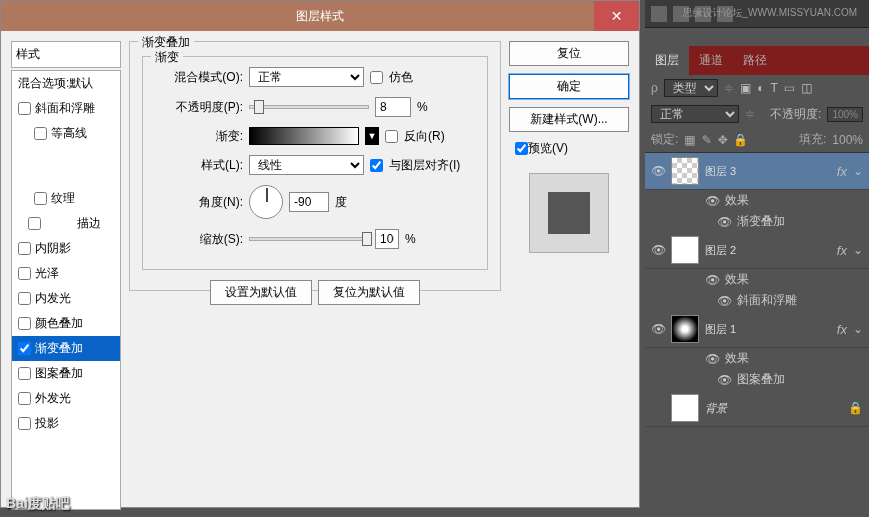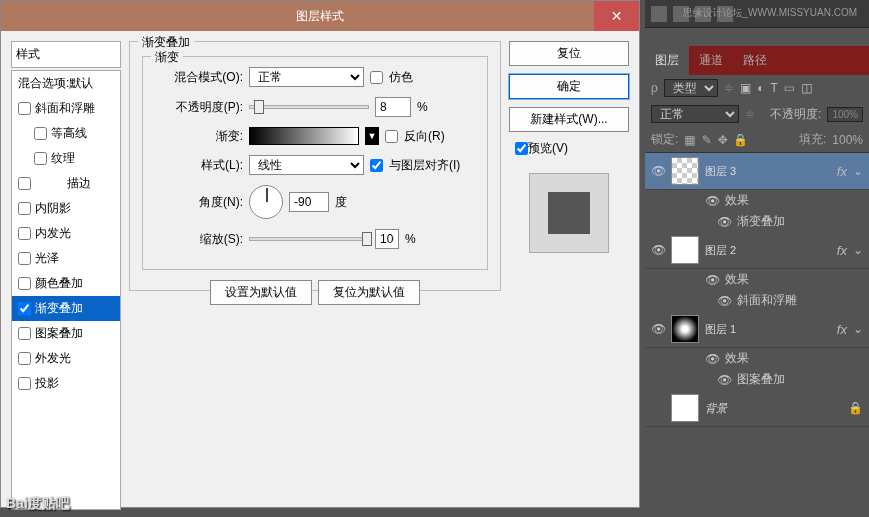--- a/index.html
+++ b/index.html
@@ -79,39 +79,39 @@
           </div>
         <div id="style-items">
             <div class="style-item" style="padding-left: 6px;">
               <input type="checkbox" style="">
               <span>斜面和浮雕</span>
             </div>
             <div class="style-item" style="padding-left: 22px;">
               <input type="checkbox" style="">
               <span>等高线</span>
             </div>
-            <div class="style-item" style="padding-left: 22px;">
+            <div class="style-item" style="padding-left: 22px; margin-top: 40px;">
               <input type="checkbox" style="">
               <span>纹理</span>
             </div>
-            <div class="style-item" style="padding-left: 6px; gap: 36px;">
+            <div class="style-item" style="padding-left: 16px; gap: 36px;">
               <input type="checkbox" style="">
               <span>描边</span>
             </div>
             <div class="style-item" style="padding-left: 6px;">
               <input type="checkbox" style="">
               <span>内阴影</span>
             </div>
             <div class="style-item" style="padding-left: 6px;">
               <input type="checkbox" style="">
+              <span>光泽</span>
+            </div>
+            <div class="style-item" style="padding-left: 6px;">
+              <input type="checkbox" style="">
               <span>内发光</span>
-            </div>
-            <div class="style-item" style="padding-left: 6px;">
-              <input type="checkbox" style="">
-              <span>光泽</span>
             </div>
             <div class="style-item" style="padding-left: 6px;">
               <input type="checkbox" style="">
               <span>颜色叠加</span>
             </div>
             <div class="style-item selected" style="padding-left: 6px;">
               <input type="checkbox" checked="" style="">
               <span>渐变叠加</span>
             </div>
             <div class="style-item" style="padding-left: 6px;">

